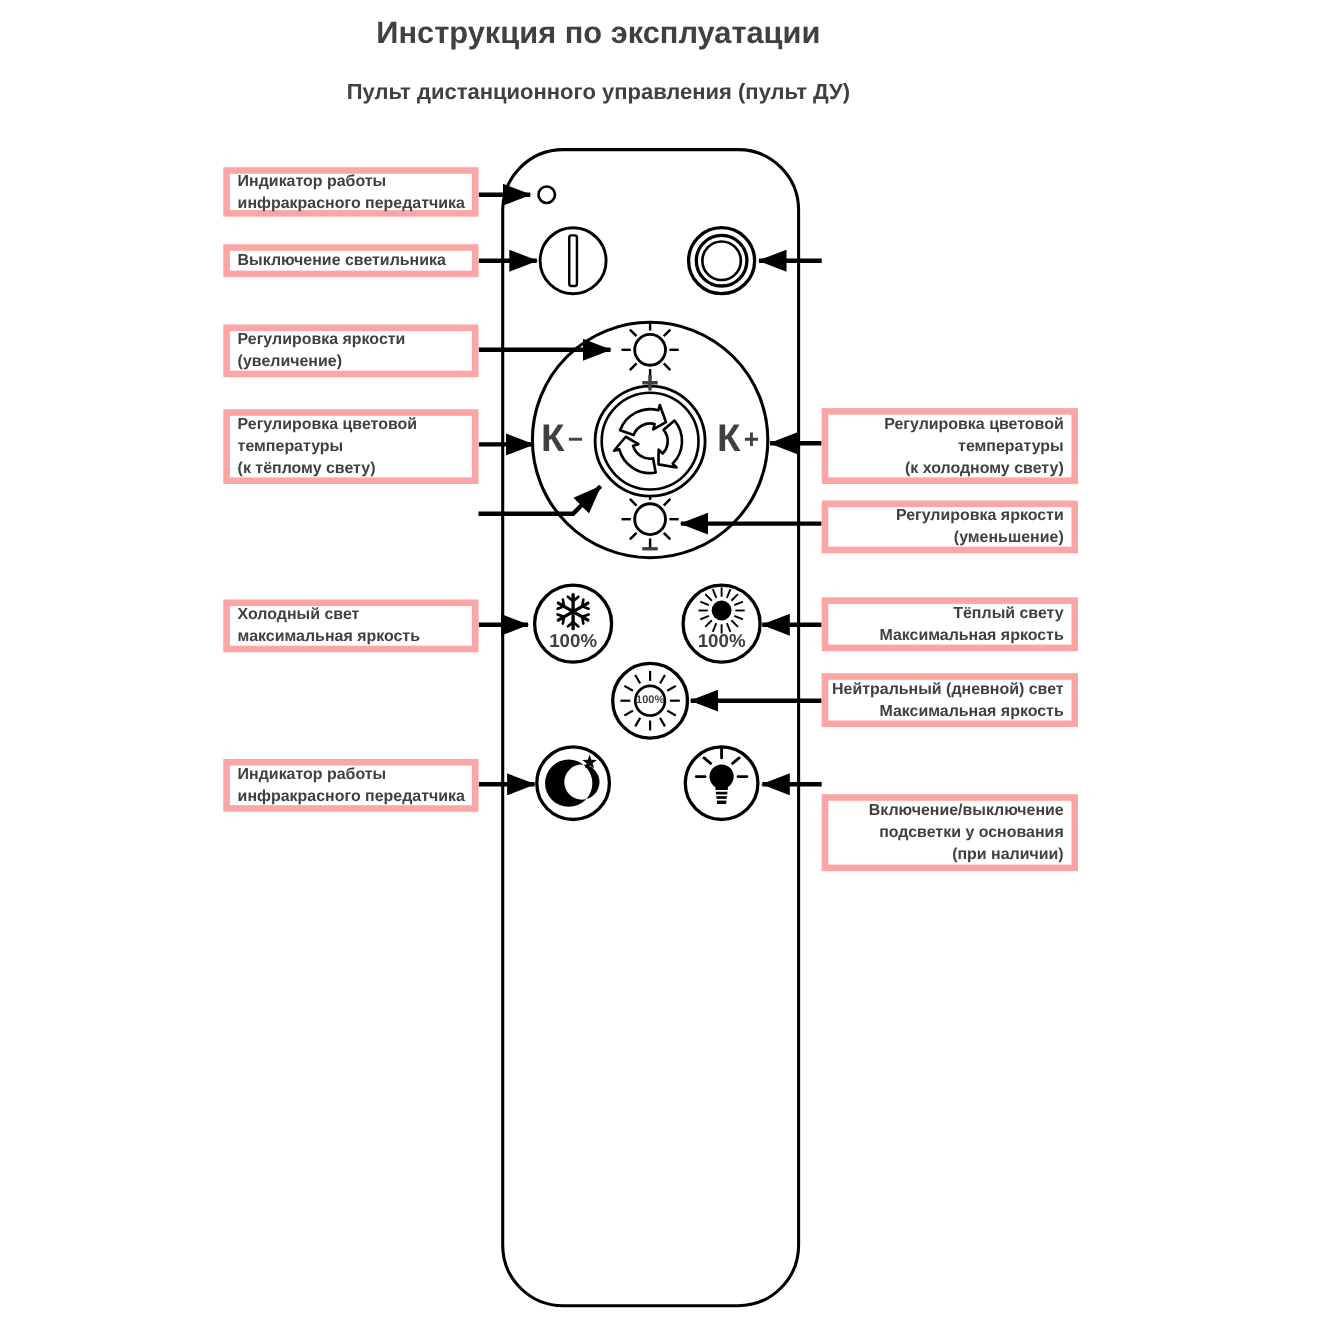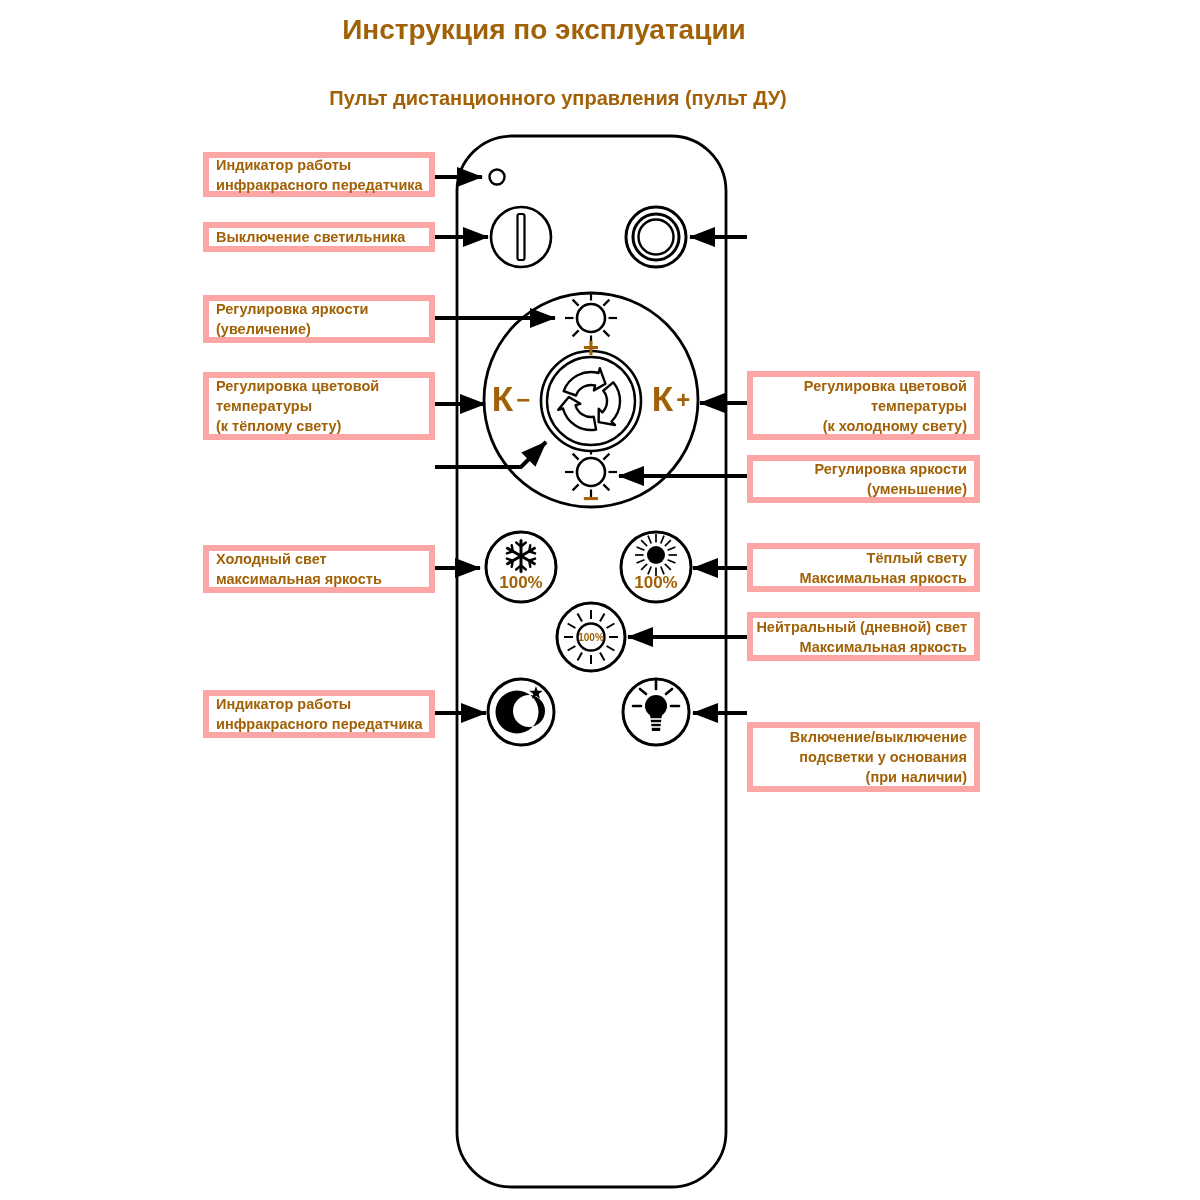--- a/index.html
+++ b/index.html
@@ -1,21 +1,21 @@
 <!DOCTYPE html>
 <html><head>
 <meta charset="utf-8">
 <style>
   html,body{margin:0;padding:0;background:#ffffff;}
   .page{position:relative;width:1088px;height:1200px;background:#fff;
-        font-family:"Liberation Sans",sans-serif;color:#a16207;overflow:hidden;}
+        font-family:"Liberation Sans",sans-serif;color:#404040;overflow:hidden;}
   .title{position:absolute;top:14px;left:0;width:100%;text-align:center;
          font-size:28px;font-weight:bold;margin:0;}
   .subtitle{position:absolute;top:73px;left:0;width:100%;text-align:center;
-         font-size:20px;font-weight:bold;margin:14px;}
+         font-size:20px;font-weight:bold;margin:0;}
   svg.diagram{position:absolute;left:0;top:0;z-index:1;}
   .callout{position:absolute;z-index:2;border:6px solid #fca5a5;background:#fff;
            box-sizing:border-box;display:flex;align-items:center;
            font-size:14.5px;font-weight:bold;line-height:20px;white-space:pre;}
   .callout.left{left:203px;width:232px;padding:0 7px;text-align:left;}
   .callout.right{left:747px;width:233px;padding:0 7px;justify-content:flex-end;text-align:right;}
   .lbl{position:absolute;z-index:3;font-weight:bold;transform:translate(-50%,-50%);
        white-space:nowrap;display:flex;align-items:center;}
   .kbig{font-size:35px;font-weight:bold;}
   .ksign{font-size:24px;font-weight:bold;margin-left:3px;margin-top:2px;}

